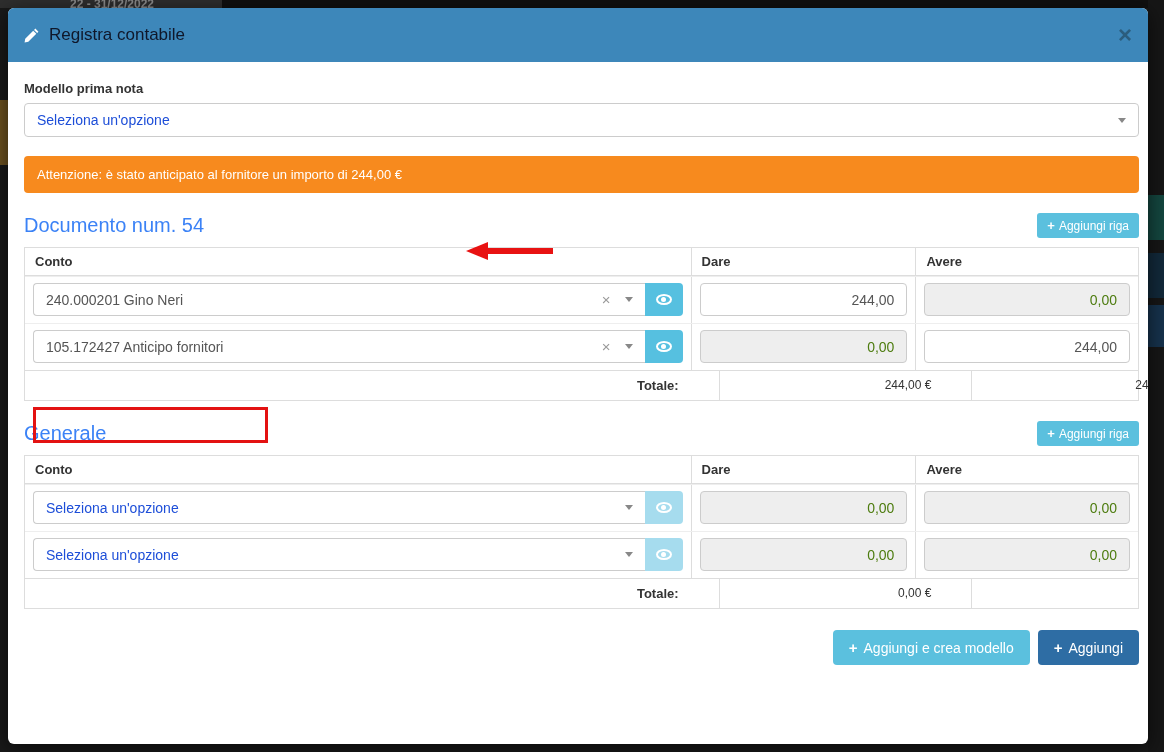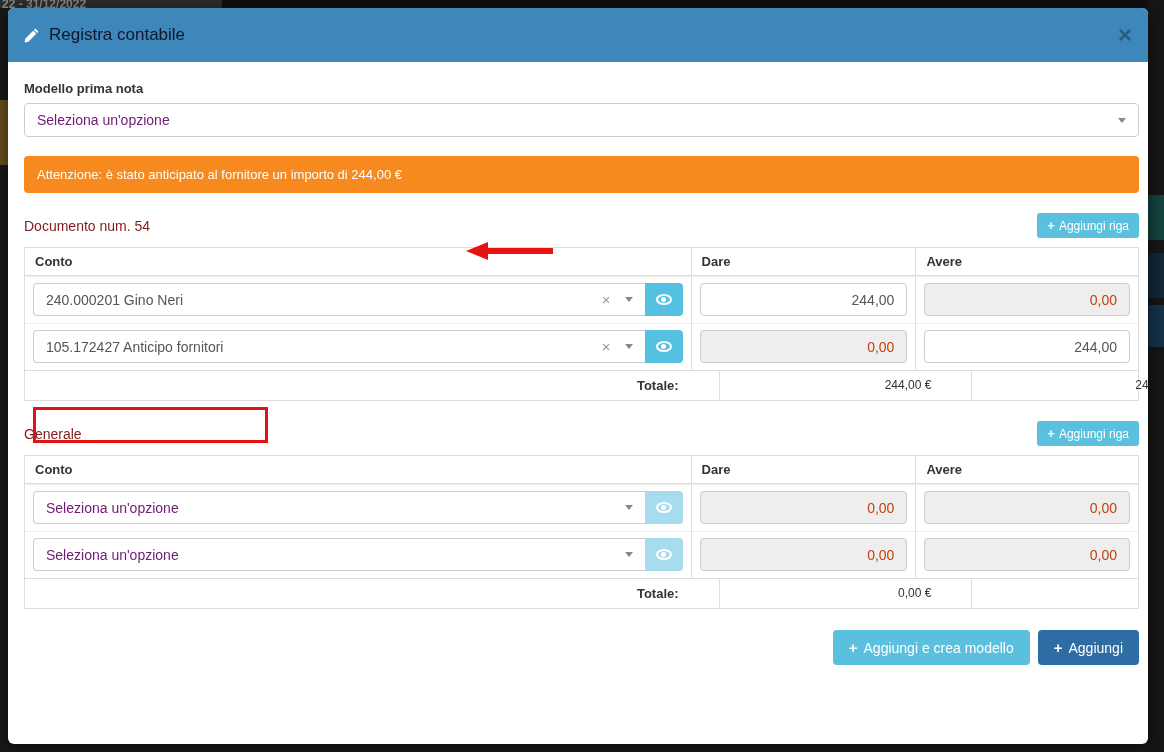--- a/index.html
+++ b/index.html
@@ -1,57 +1,57 @@
 <!DOCTYPE html>
 <html><head>
 <meta charset="utf-8">
 <style>
   * { margin:0; padding:0; box-sizing:border-box; }
   html,body { background:#000; }
   body { font-family:"Liberation Sans","DejaVu Sans",sans-serif; }
   .page { position:relative; width:1164px; height:752px; background:#191919; overflow:hidden; }
 
   
-  .bg-topstrip { position:absolute; left:0; top:0; width:1164px; height:8px; background:#101010; }
+  .bg-topstrip { position:absolute; left:0; top:0; width:1164px; height:8px; background:#101010;text-align:center; }
   .bg-daterange { position:absolute; left:0; top:-4px; width:222px; height:12px; background:#2e2e2e;
                   color:#8a8a8a; font-weight:bold; font-size:12px; padding-left:2px; overflow:hidden; line-height:16px; }
   .bg-right { position:absolute; right:0; top:0; width:16px; height:752px; background:#161616; }
   .bg-frag { position:absolute; }
 
   
   .modal { position:absolute; left:8px; top:8px; width:1140px; height:736px; background:#fff;
            border-radius:6px; box-shadow:0 4px 20px rgba(0,0,0,.6); overflow:hidden; }
   .modal-header { height:54px; background:#3d87ba; display:flex; align-items:center; padding:0 16px; }
   .modal-title { color:#0f172a; font-size:17px; display:flex; align-items:center; gap:10px; }
   .modal-title svg { display:block; }
   .modal-close { margin-left:auto; color:#2b5d7d; font-size:24px; font-weight:bold; cursor:pointer; line-height:1; }
 
   .modal-body { padding:0 9px 12px 16px; }
 
   .lbl { font-size:13px; font-weight:bold; color:#333; margin-bottom:7px; }
   .sel { height:34px; border:1px solid #ccc; border-radius:4px; background:#fff; display:flex; align-items:center; padding:0 12px; }
-  .sel .txt { flex:1; font-size:14px; color:#701a75; white-space:nowrap; overflow:hidden; }
+  .sel .txt { flex:1; font-size:14px; color:#1d4ed8; white-space:nowrap; overflow:hidden; }
   .sel .txt.filled { color:#555; }
   .sel .clear { color:#999; font-size:15px; margin:0 14px 0 8px; cursor:pointer; }
   .caret { width:0; height:0; border-left:4px solid transparent; border-right:4px solid transparent; border-top:5px solid #888; }
 
   .row-modello { margin-top:19px; }
   .row-two { margin-top:17px; display:flex; }
   .col-data { width:347px; }
   .col-causale { flex:1; margin-left:37px; }
   .txt-input { width:100%; height:34px; border:1px solid #ccc; border-radius:4px; font-size:14px; padding:0 12px;
                font-family:"Liberation Sans","DejaVu Sans",sans-serif; }
   .txt-input.center { text-align:center; color:#555; }
   .txt-input.gray { color:#777; }
 
   .alert-warning { margin-top:19px; height:37px; background:#f78a1e; border-radius:4px; color:#fff;
                    font-size:13px; display:flex; align-items:center; padding:0 13px; }
 
   .section-head { margin-top:20px; display:flex; align-items:center; justify-content:space-between; }
-  .section-title { font-size:14px; color:#7f1d1d; }
+  .section-title { font-size:20px; color:#3b82f6; }
   .btn-add-row { background:#5bc0de; color:#fff; border:none; border-radius:3px; font-size:12px;
                  padding:5px 10px; cursor:pointer; display:inline-flex; align-items:center; gap:4px;
                  font-family:"Liberation Sans","DejaVu Sans",sans-serif; }
   .btn-add-row .plus { font-weight:bold; font-size:13px; }
 
   .grid-table { margin-top:9px; border:1px solid #ddd; }
   .grow { display:grid; grid-template-columns:59.8% 20.2% 20%; }
   .gcell { padding:6px 8px; }
   .gcell.c2, .gcell.c3 { border-left:1px solid #ddd; }
   .ghead .gcell { padding:6px 10px; font-size:13px; font-weight:bold; color:#333; border-bottom:1px solid #ddd; }
@@ -65,21 +65,21 @@
   .sel-group .sel { flex:1; height:33px; border-radius:4px 0 0 4px; border-right:none; }
   .eye-btn { width:38px; height:33px; background:#56c0e0; border:none; border-radius:0 4px 4px 0;
              display:flex; align-items:center; justify-content:center; cursor:pointer; }
   .eye-btn.disabled { background:#a6dcee; cursor:default; }
   .eye { position:relative; width:16px; height:11px; border:2px solid #fff; border-radius:70% 70%; }
   .eye::after { content:""; position:absolute; left:50%; top:50%; width:5px; height:5px; margin:-2.5px 0 0 -2.5px;
                 border-radius:50%; background:#fff; }
 
   .num { width:100%; height:33px; border:1px solid #ccc; border-radius:4px; text-align:right; padding:0 12px;
          font-size:14px; color:#555; background:#fff; font-family:"Liberation Sans","DejaVu Sans",sans-serif; }
-  .num:disabled { background:#eee; color:#c2410c; opacity:1; }
+  .num:disabled { background:#eee; color:#4d7c0f; opacity:1; }
 
   .modal-footer { margin-top:21px; display:flex; justify-content:flex-end; gap:8px; padding-right:0; }
   .btn-big { border:none; border-radius:4px; color:#fff; font-size:14px; padding:9px 16px; cursor:pointer;
              display:inline-flex; align-items:center; gap:6px; font-family:"Liberation Sans","DejaVu Sans",sans-serif; }
   .btn-light { background:#5bc0de; }
   .btn-dark { background:#2e6da4; }
   .btn-big .plus { font-weight:bold; font-size:15px; }
 
   
   .anno-rect { position:absolute; left:33px; top:407px; width:235px; height:36px; border:3px solid #e31212; pointer-events:none; }

